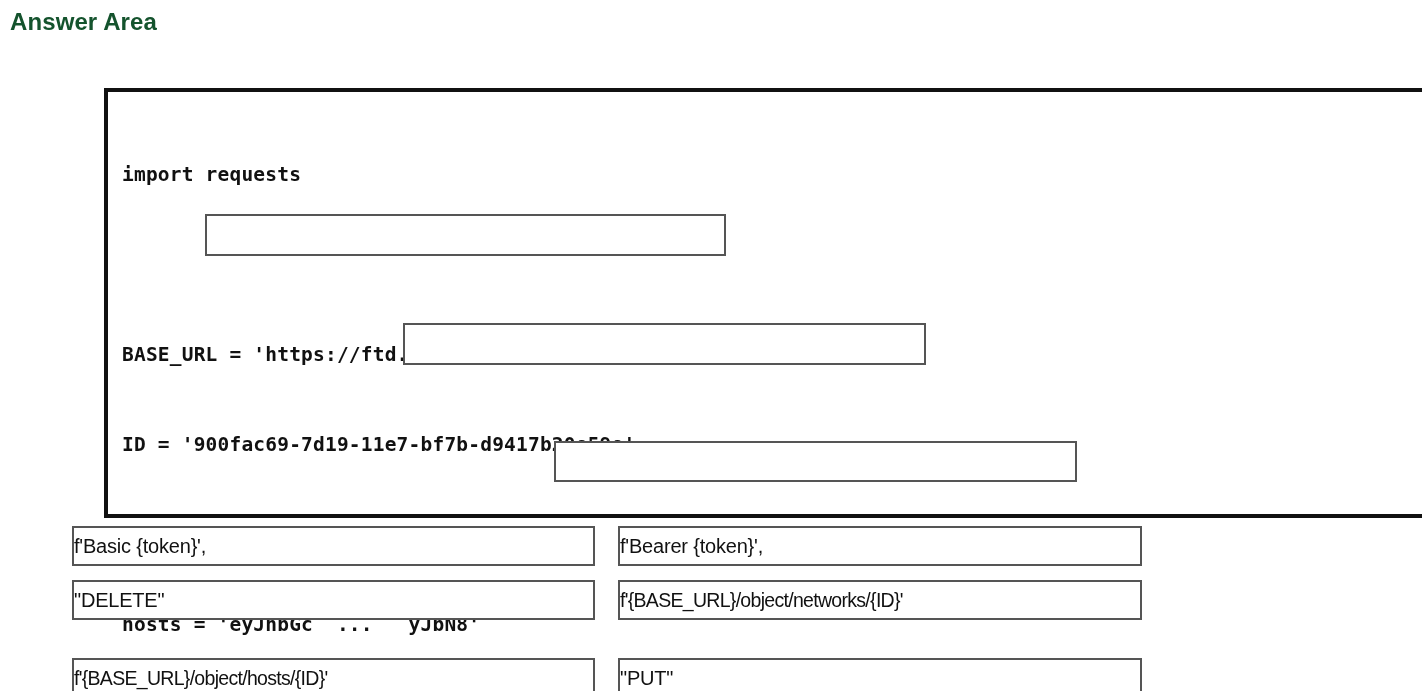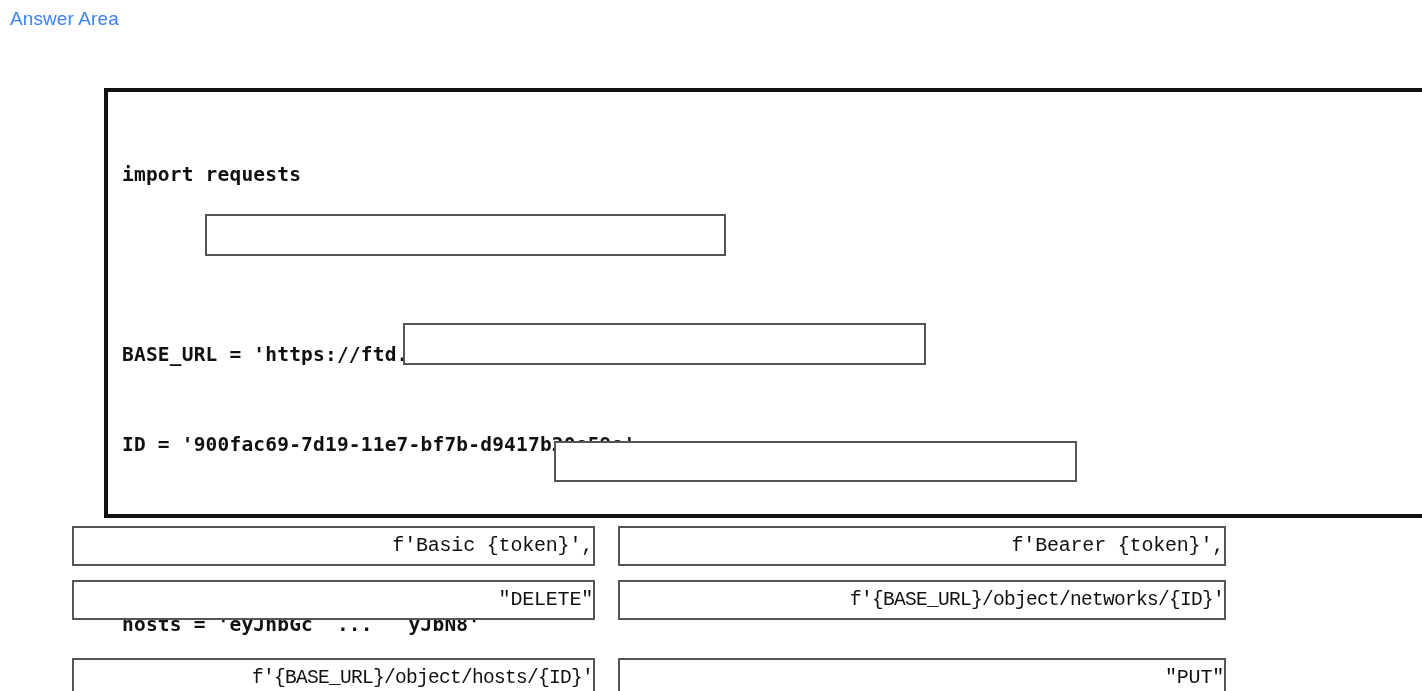--- a/index.html
+++ b/index.html
@@ -15,24 +15,24 @@
     overflow: hidden;
     font-family: "Liberation Sans", sans-serif;
     color: #000000;
   }
 
   
   #answer-area-title {
     position: absolute;
     left: 10px;
     top: 8px;
-    font-size: 19px;
-    font-weight: normal;
+    font-size: 24px;
+    font-weight: bold;
     letter-spacing: 0.1px;
-    color: #3b82f6;
+    color: #14532d;
   }
 
   
   #code-panel {
     position: absolute;
     left: 68px;
     top: 88px;
     width: 1340px;
     height: 430px;
     box-sizing: border-box;
@@ -88,31 +88,31 @@
   }
 
   
   .option-tile {
     position: absolute;
     box-sizing: border-box;
     border: 2px solid #555555;
     background: #ffffff;
     height: 40px;
     line-height: 36px;
-    text-align: right;
-    font-family: Liberation Mono, monospace;
+    text-align: left;
+    font-family: Liberation Sans, sans-serif;
     font-size: 20px;
     letter-spacing: -0.2px;
     color: #111111;
     white-space: nowrap;
     overflow: hidden;
     cursor: move;
   }
   .col-left  { left: 72px;  width: 523px; }
-  .col-right { left: 618px; width: 608px; }
+  .col-right { left: 618px; width: 524px; }
   .row-1 { top: 526px; }
   .row-2 { top: 580px; }
   .row-3 { top: 658px; }
 
   .tile-tight { font-size: 19.5px; letter-spacing: -0.7px; }
 </style>
 </head>
 <body>
 
 <div id="answer-area-title">Answer Area</div>

